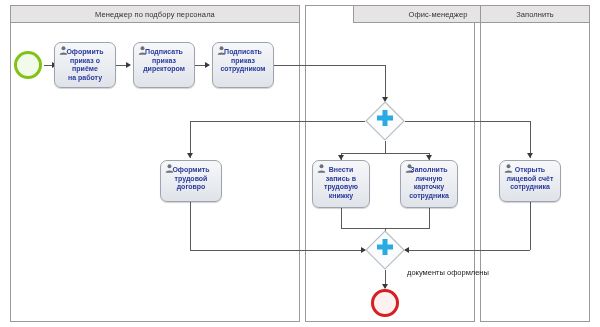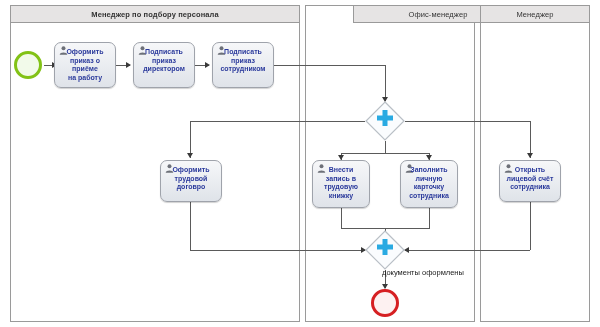--- a/index.html
+++ b/index.html
@@ -119,28 +119,28 @@
 </style>
 </head>
 <body>
 
 <div id="canvas">
 
   <div class="lane" style="left:10px; top:5px; width:290px; height:317px;"></div>
   <div class="lane" style="left:305px; top:5px; width:170px; height:317px;"></div>
   <div class="lane" style="left:480px; top:5px; width:110px; height:317px;"></div>
 
-  <div class="lane-header" style="left:10px; top:5px; width:290px; height:18px;font-weight:bold;">
+  <div class="lane-header" style="left:10px; top:5px; width:290px; height:18px;">
     <span>Менеджер по подбору персонала</span>
   </div>
   <div class="lane-header" style="left:305px; top:5px; width:170px; height:18px;margin-left:48px;">
     <span>Офис-менеджер</span>
   </div>
   <div class="lane-header" style="left:480px; top:5px; width:110px; height:18px;">
-    <span>Менеджер</span>
+    <span>Заполнить</span>
   </div>
 
   <div class="edge h" style="left:44px; top:65px; width:12px;"></div>
   <div class="arrow right" style="left:52px; top:62px;"></div>
 
   <div class="edge h" style="left:116px; top:65px; width:14px;"></div>
   <div class="arrow right" style="left:126px; top:62px;"></div>
 
   <div class="edge h" style="left:195px; top:65px; width:14px;"></div>
   <div class="arrow right" style="left:205px; top:62px;"></div>
@@ -173,21 +173,21 @@
   <div class="edge v" style="left:190px; top:202px; height:48px;"></div>
   <div class="edge h" style="left:190px; top:250px; width:175px;"></div>
   <div class="arrow right" style="left:361px; top:247px;"></div>
 
   <div class="edge v" style="left:530px; top:202px; height:48px;"></div>
   <div class="edge h" style="left:405px; top:250px; width:125px;"></div>
   <div class="arrow left" style="left:404px; top:247px;"></div>
 
   <div class="edge v" style="left:385px; top:270px; height:18px;"></div>
   <div class="arrow down" style="left:382px; top:284px;"></div>
-  <div class="edge-label" style="left:382px; top:268px;">документы оформлены</div>
+  <div class="edge-label" style="left:407px; top:268px;">документы оформлены</div>
 
   <div class="event start-event" style="left:14px; top:51px; width:28px; height:28px;"></div>
 
   <div class="event end-event" style="left:371px; top:289px; width:28px; height:28px;"></div>
 
   <div class="gateway" style="left:365px; top:101px; width:40px; height:40px;">
     <svg width="40" height="40" viewBox="0 0 40 40">
       <polygon points="20,1 39,20 20,39 1,20" fill="#fafcfe" stroke="#b9bfc6" stroke-width="1.2"></polygon>
       <path d="M17.5,9 h5 v5.5 h5.5 v5 h-5.5 v5.5 h-5 v-5.5 h-5.5 v-5 h5.5 z" fill="#29aae2"></path>
     </svg>

